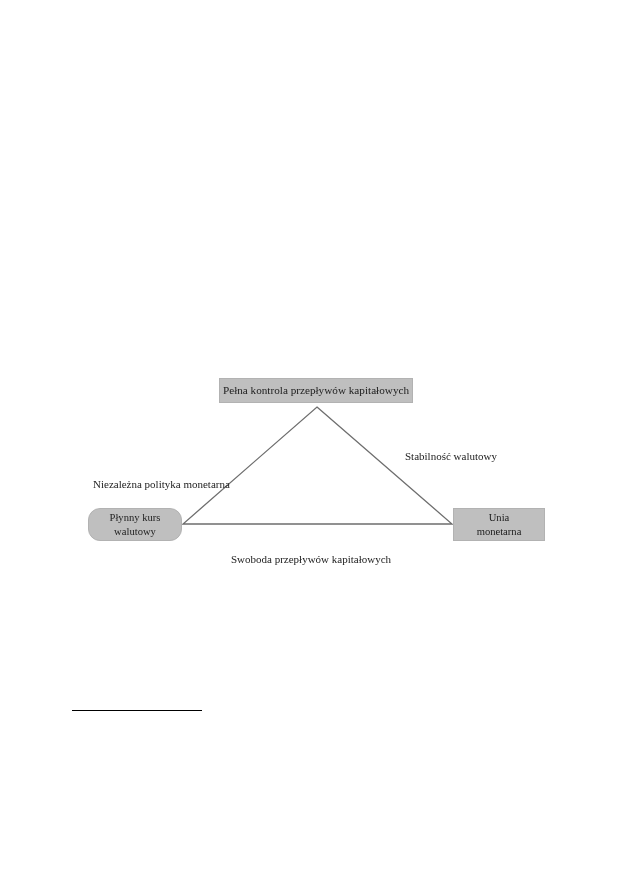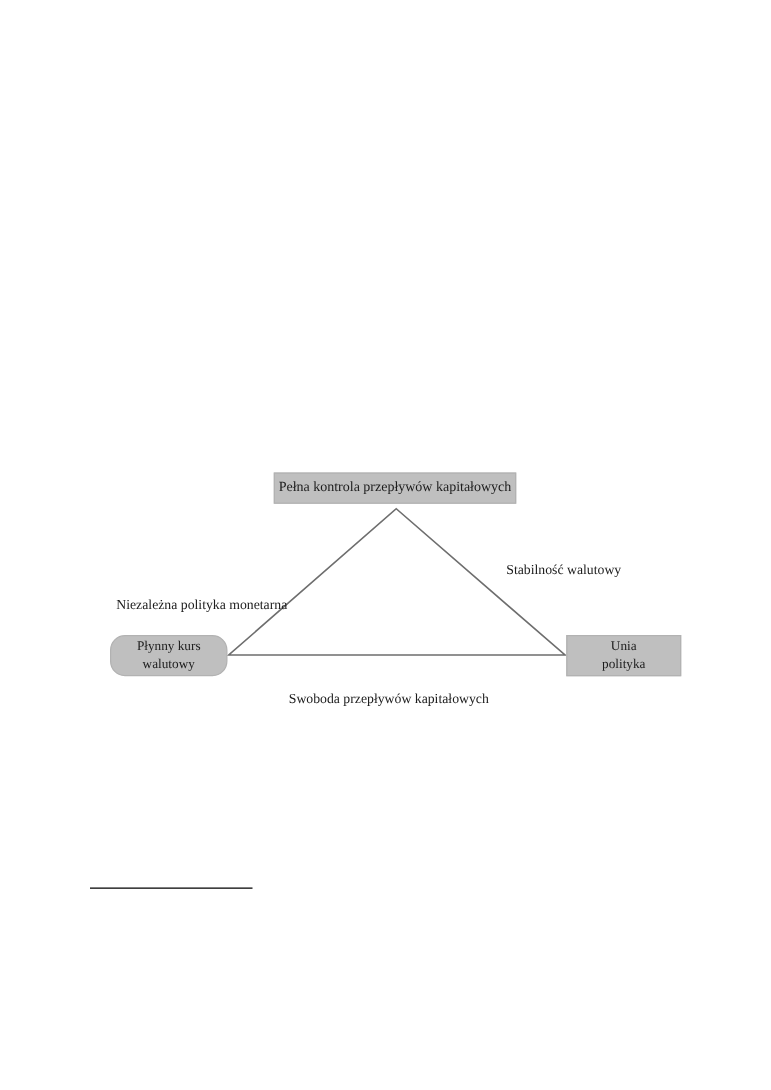--- a/index.html
+++ b/index.html
@@ -134,21 +134,21 @@
       <span class="vtext">Pełna kontrola przepływów kapitałowych</span>
     </div>
 
     <div class="vbox" id="box-left">
       <span class="vtext">Płynny kurs
 walutowy</span>
     </div>
 
     <div class="vbox" id="box-right">
       <span class="vtext">Unia
-polityka</span>
+monetarna</span>
     </div>
 
     <div class="edge-label" id="label-left-edge">Niezależna polityka monetarna</div>
 
     <div class="edge-label" id="label-right-edge">Stabilność walutowy</div>
 
     <div class="edge-label" id="label-bottom-edge">Swoboda przepływów kapitałowych</div>
 
   </div>
 

